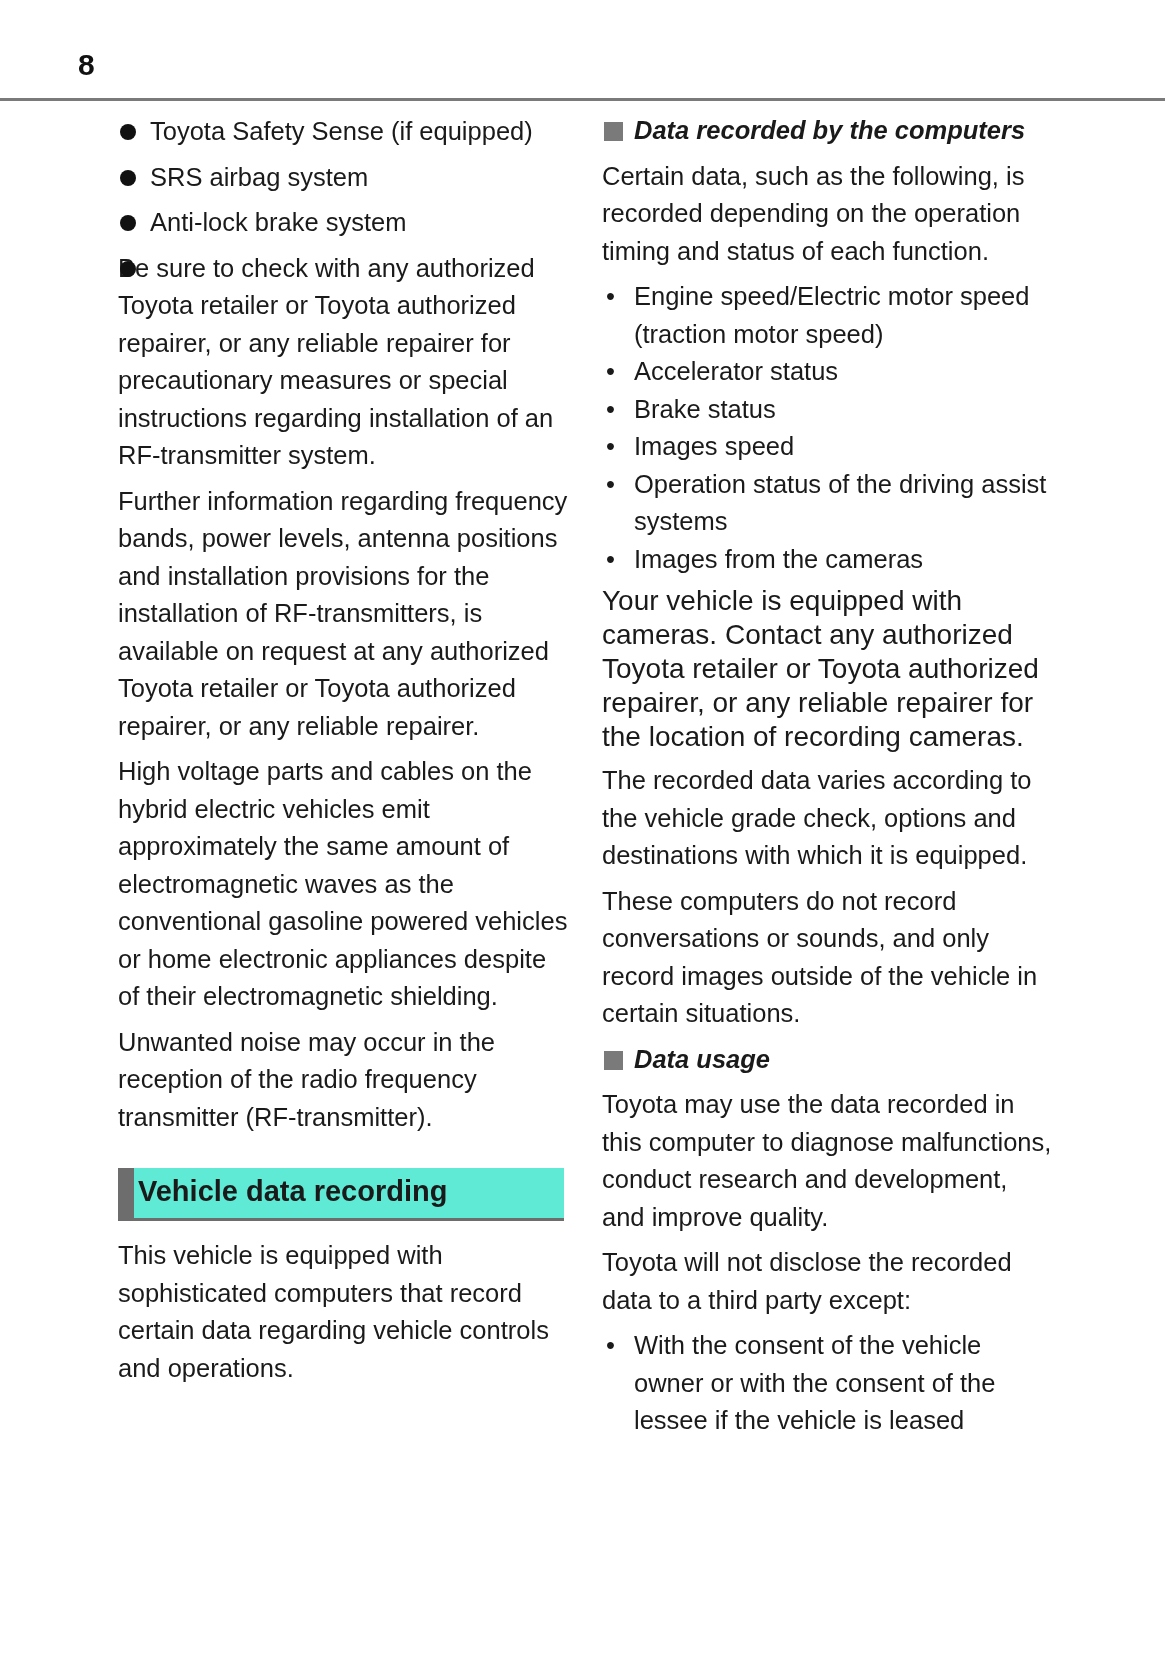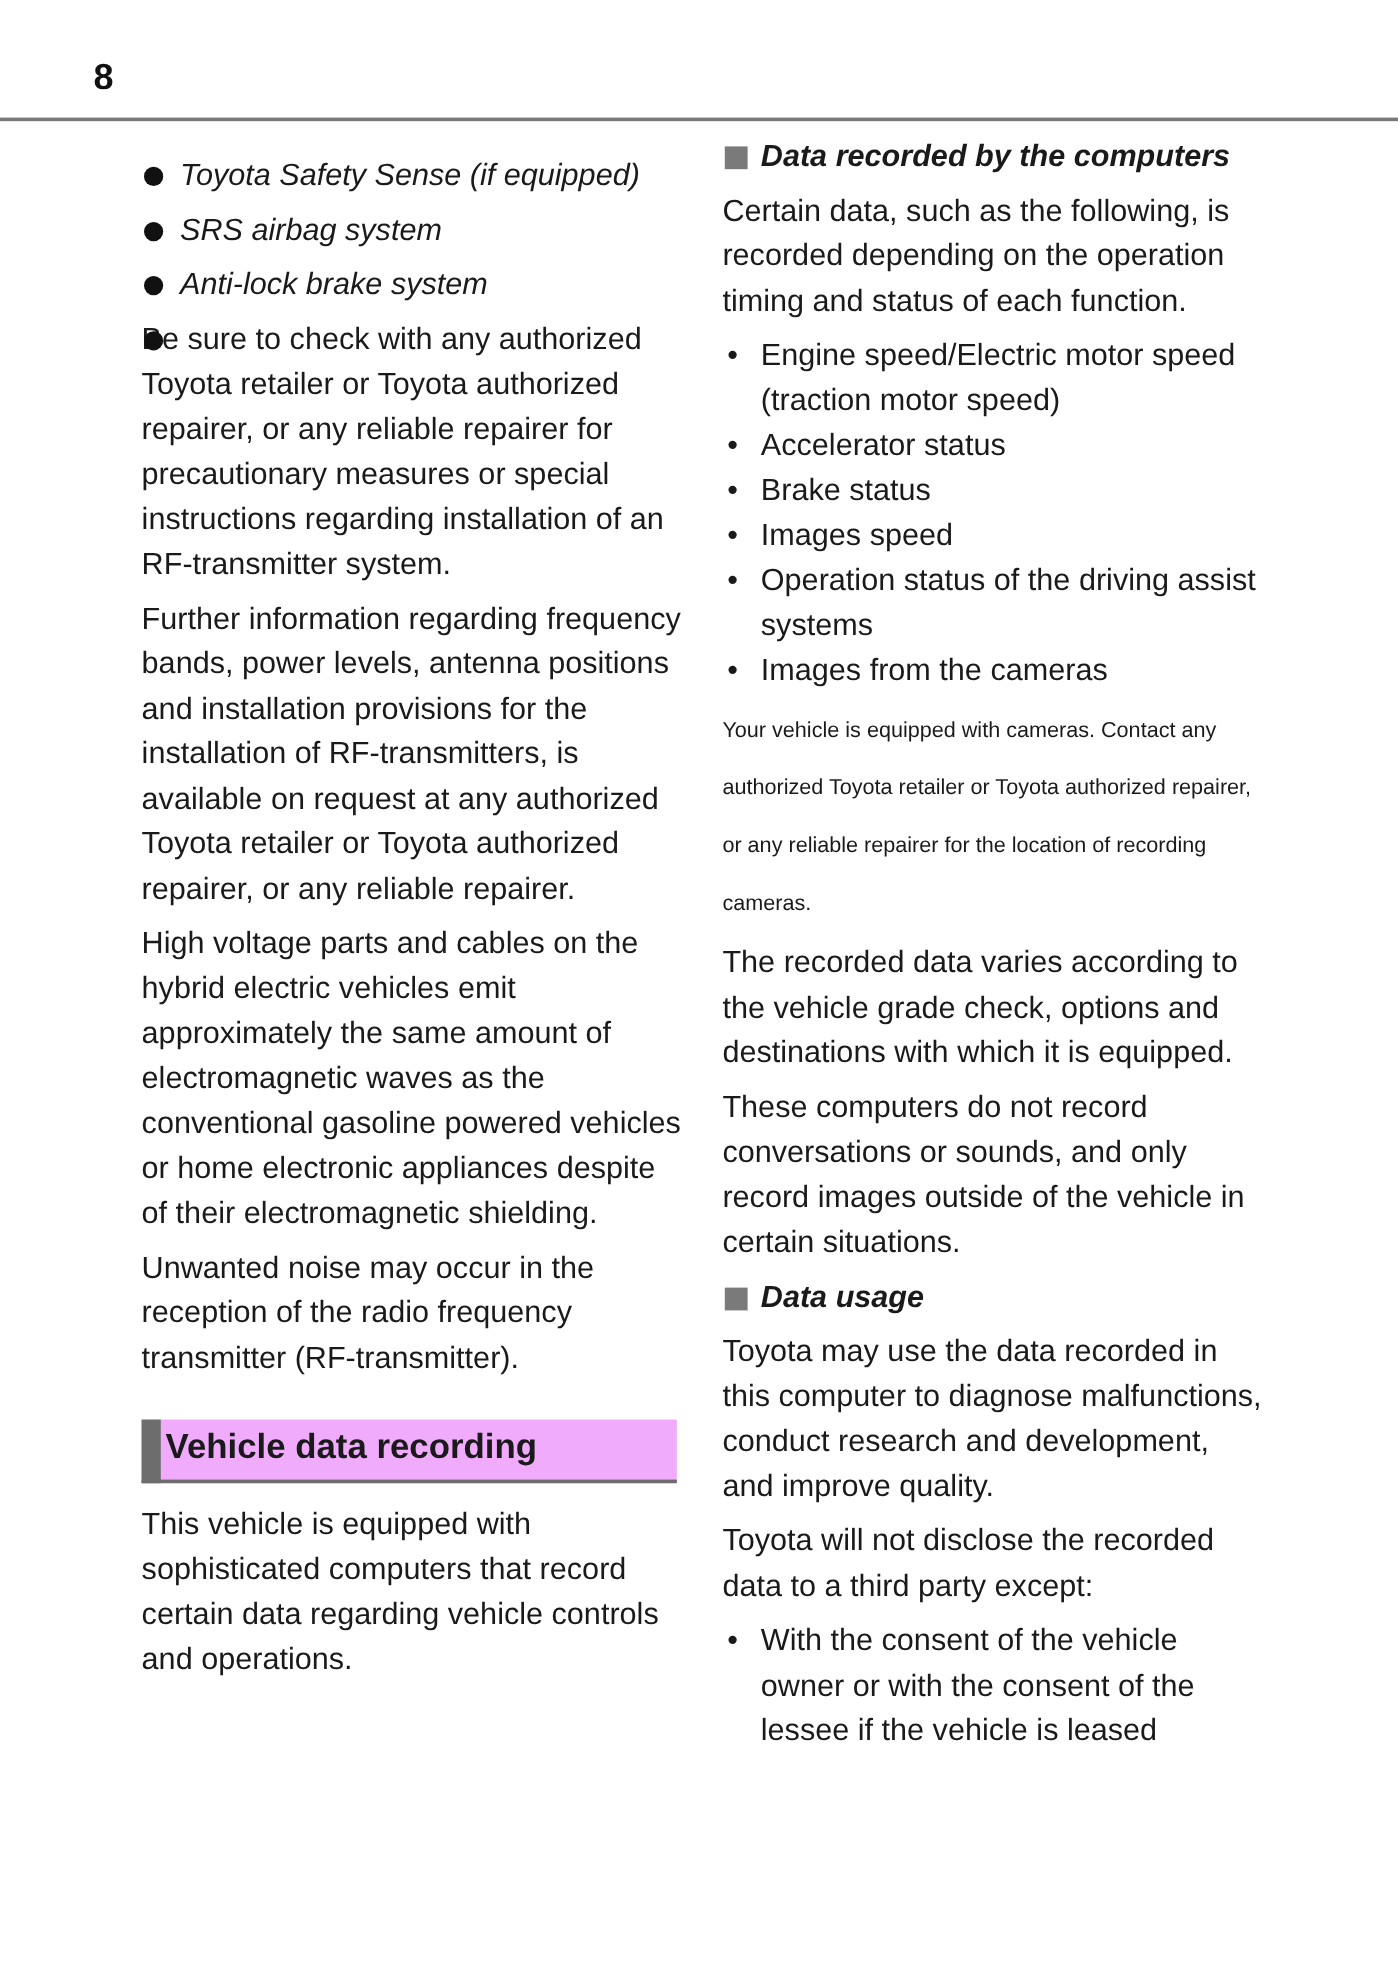--- a/index.html
+++ b/index.html
@@ -4,30 +4,30 @@
 <style>
   html, body { margin: 0; padding: 0; background: #ffffff; }
   body { width: 1165px; height: 1653px; position: relative; overflow: hidden;
          font-family: "Liberation Sans", sans-serif; color: #1a1a1a; }
   .page-number { position: absolute; left: 78px; top: 48px; font-size: 30px; font-weight: bold; color: #111; }
   .header-rule { position: absolute; left: 0; right: 0; top: 98px; height: 3px; background: #7a7a7a; }
   .col { position: absolute; top: 112px; font-size: 25.5px; line-height: 37.5px; }
   .col-left { left: 118px; width: 450px; }
   .col-right { left: 602px; width: 450px; }
   p { margin: 0 0 8px 0; }
-  .dot-list { list-style: none; margin: 16px 0 8px 0; padding: 0; font-style: italic; }
+  .dot-list { list-style: none; margin: 1px 0 8px 0; padding: 0; }
   .dot-list li { position: relative; padding-left: 32px; margin-bottom: 8px; }
   .dot-list li .bullet { position: absolute; left: 2px; top: 11px; width: 16px; height: 16px; border-radius: 50%; background: #111; }
   .small-list { list-style: none; margin: 0 0 6px 0; padding: 0; }
   .small-list li { position: relative; padding-left: 32px; }
   .small-list li .bullet { position: absolute; left: 4px; top: 0; }
   .subhead { position: relative; padding-left: 32px; font-weight: bold; margin: 0 0 8px 0; font-style: italic; }
   .subhead .square { position: absolute; left: 2px; top: 10px; width: 19px; height: 19px; background: #7a7a7a; }
-  .note { font-size: 18px; line-height: 48px; margin: 4px 0 8px 0; }
-  .section-head { position: relative; background: #f0abfc; border-left: 16px solid #6d6d6d;
+  .note { font-size: 28px; line-height: 34px; margin: 4px 0 8px 0; }
+  .section-head { position: relative; background: #5eead4; border-left: 16px solid #6d6d6d;
                   border-bottom: 3px solid #6d6d6d; height: 50px; margin: 32px 0 16px 0;
                   font-size: 29px; font-weight: bold; line-height: 46px; padding-left: 4px; width: 426px; }
 </style>
 </head>
 <body>
 
 <div class="page-number">8</div>
 <div class="header-rule"></div>
 
 <div class="col col-left">

